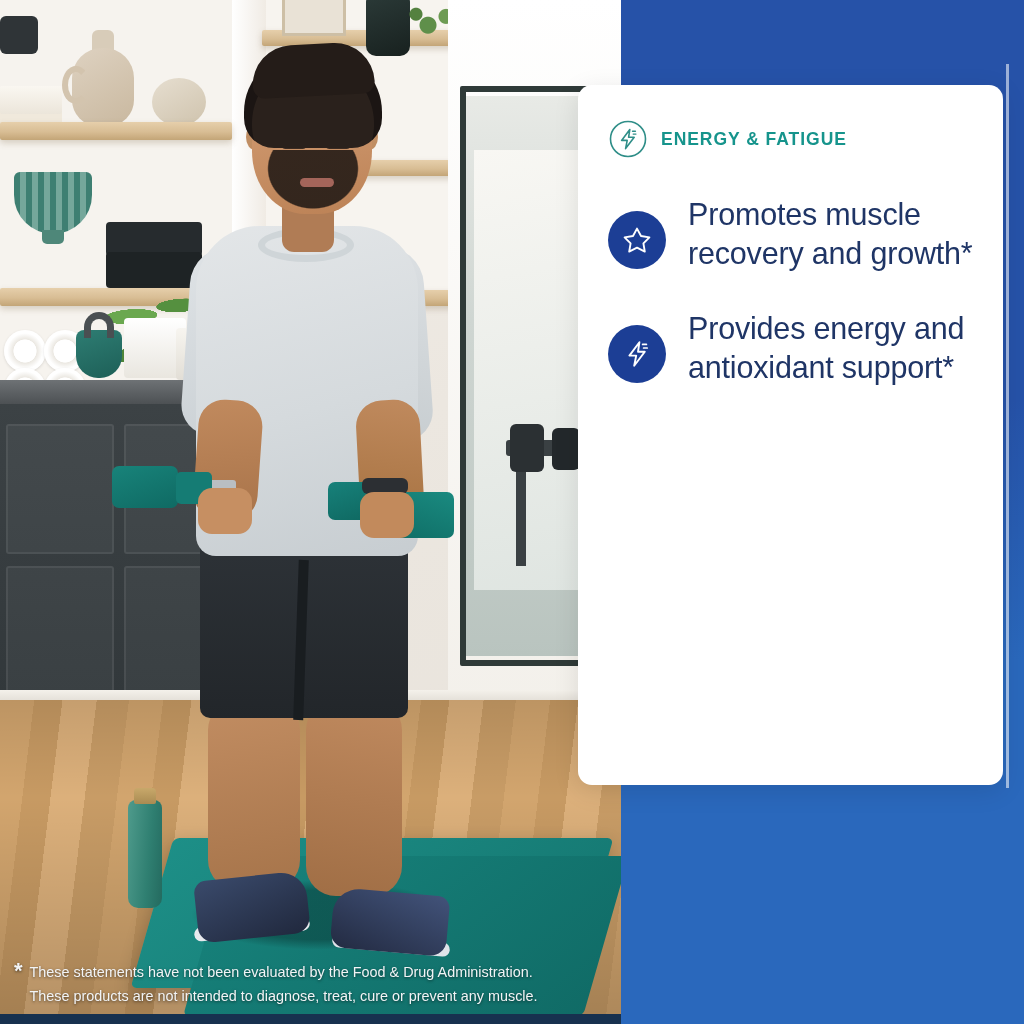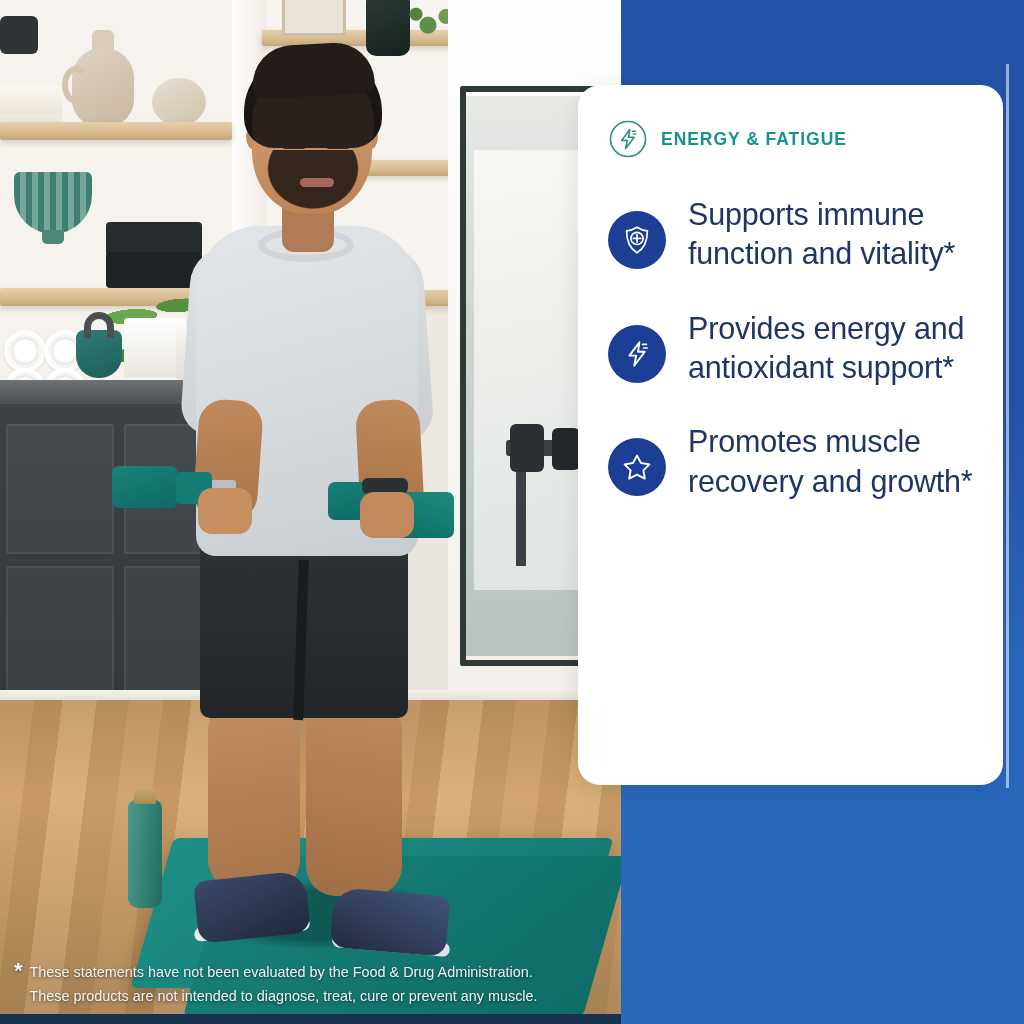--- a/index.html
+++ b/index.html
@@ -238,21 +238,21 @@
   .db-l-b { left:206px; top:480px; width:30px; height:16px; background:#b9bec2; border-radius:3px; }
   .db-r-h { left:328px; top:482px; width:56px; height:38px;
     background:linear-gradient(160deg,#17817a,#0e665f); border-radius:7px; }
   .db-r-h2 { left:392px; top:492px; width:62px; height:46px;
     background:linear-gradient(200deg,#1a8a80,#0f6e66); border-radius:7px; }
   .db-r-b { left:380px; top:502px; width:20px; height:16px; background:#b4b9bd; border-radius:3px; }
 
   
   .card {
     position:absolute; left:578px; top:85px; width:425px; height:700px;
-    background:#ffffff; border-radius:22px;
+    background:#ffffff; border-radius:14px;
     box-shadow:0 6px 26px rgba(0,0,0,.10);
   }
   .card-inner { position:absolute; left:30px; top:34px; right:24px; }
 
   .eyebrow { display:flex; align-items:center; gap:13px; }
   .eyebrow-icon { width:40px; height:40px; flex:0 0 40px; }
   .eyebrow-text {
     color:#16948c; font-weight:bold; font-size:17.5px; letter-spacing:.055em;
     font-family:"Liberation Sans", sans-serif;
   }
@@ -426,51 +426,40 @@
             <line x1="24.5" y1="12.3" x2="27.4" y2="12.3" stroke="#2f8e88" stroke-width="1.4" stroke-linecap="round"></line>
             <line x1="25.2" y1="15.1" x2="27.9" y2="15.1" stroke="#2f8e88" stroke-width="1.4" stroke-linecap="round"></line>
           </svg>
         </span>
         <span class="eyebrow-text">ENERGY &amp; FATIGUE</span>
       </div>
 
 
       <div class="benefits">
 
+
         <div class="benefit">
           <span class="benefit-icon">
             <svg viewBox="0 0 34 34" width="34" height="34" aria-hidden="true">
-              <path d="M17 4.2 C13.3 6.6 9.9 7.6 6.6 7.8 C6.6 18.2 9.4 25.2 17 29.8
-                       C24.6 25.2 27.4 18.2 27.4 7.8 C24.1 7.6 20.7 6.6 17 4.2 Z" fill="none" stroke="#ffffff" stroke-width="1.7" stroke-linejoin="round"></path>
-              <circle cx="17" cy="15.4" r="6.1" fill="none" stroke="#ffffff" stroke-width="1.7"></circle>
-              <path d="M17 11.7 v7.4 M13.3 15.4 h7.4" stroke="#ffffff" stroke-width="1.7" stroke-linecap="round"></path>
+              <path d="M17 5.6 L21 13 L29.4 14.4 L23.4 20.4 L24.8 28.6 L17 24.7
+                       L9.2 28.6 L10.6 20.4 L4.6 14.4 L13 13 Z" fill="none" stroke="#ffffff" stroke-width="1.9" stroke-linejoin="round"></path>
             </svg>
           </span>
-          <span class="benefit-text">Supports immune function and vitality*</span>
+          <span class="benefit-text">Promotes muscle recovery and growth*</span>
         </div>
 
         <div class="benefit">
           <span class="benefit-icon">
             <svg viewBox="0 0 34 34" width="34" height="34" aria-hidden="true">
               <path d="M19.4 5.2 L9.4 18.6 L16.2 18.6 L14.2 28.8 L24.8 14.8 L18 14.8 Z" fill="none" stroke="#ffffff" stroke-width="1.9" stroke-linejoin="round" stroke-linecap="round"></path>
               <line x1="22.6" y1="7.4" x2="26.4" y2="7.4" stroke="#ffffff" stroke-width="1.7" stroke-linecap="round"></line>
               <line x1="23.6" y1="11" x2="27.2" y2="11" stroke="#ffffff" stroke-width="1.7" stroke-linecap="round"></line>
             </svg>
           </span>
           <span class="benefit-text">Provides energy and antioxidant support*</span>
         </div>
 
-        <div class="benefit">
-          <span class="benefit-icon">
-            <svg viewBox="0 0 34 34" width="34" height="34" aria-hidden="true">
-              <path d="M17 5.6 L21 13 L29.4 14.4 L23.4 20.4 L24.8 28.6 L17 24.7
-                       L9.2 28.6 L10.6 20.4 L4.6 14.4 L13 13 Z" fill="none" stroke="#ffffff" stroke-width="1.9" stroke-linejoin="round"></path>
-            </svg>
-          </span>
-          <span class="benefit-text">Promotes muscle recovery and growth*</span>
-        </div>
-
       </div>
     </div>
   </div>
 
   <div class="right-strip-edge"></div>
 </div>
 
 </body></html>

